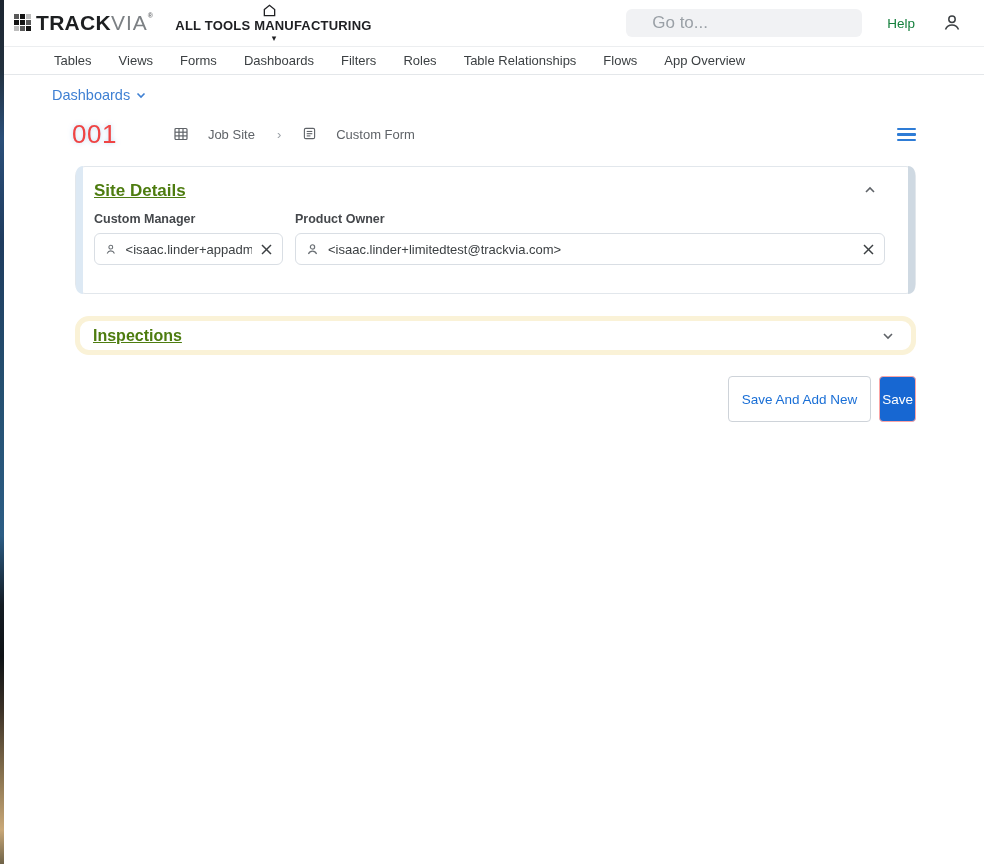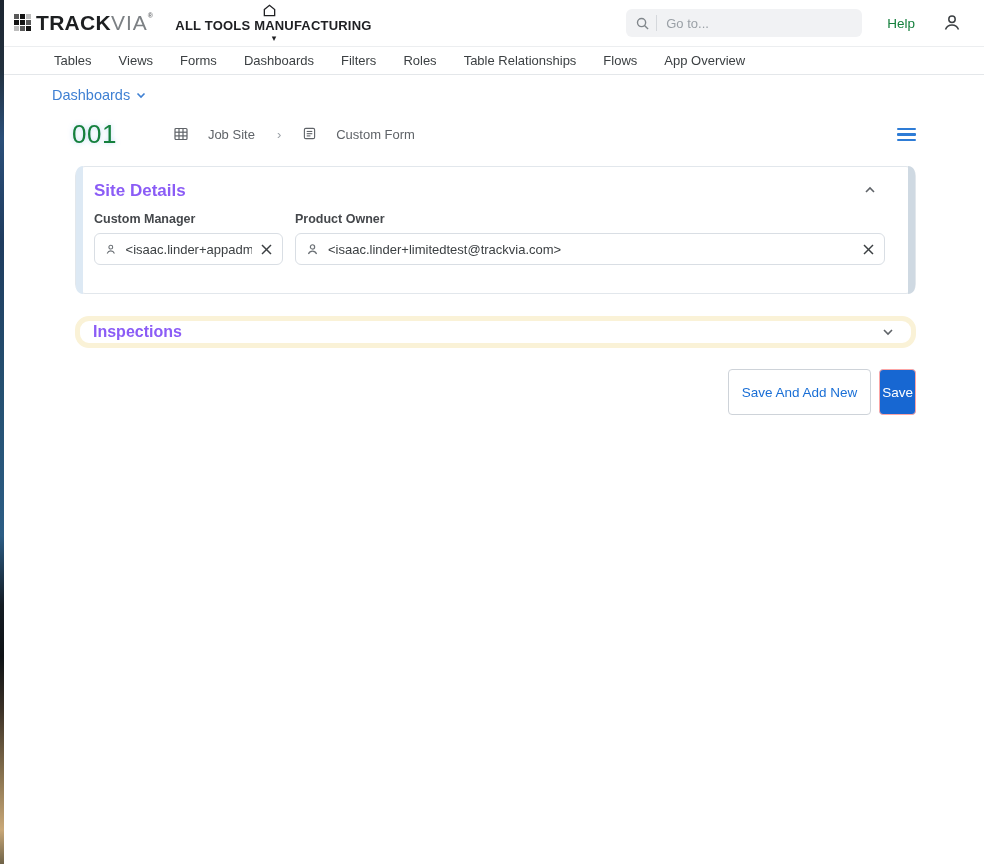--- a/index.html
+++ b/index.html
@@ -23,64 +23,64 @@
   .brand-light { font-weight:400; color:#7c8084; letter-spacing:1px; }
   .brand-reg { font-size:7px; color:#6a6d70; vertical-align:top; line-height:10px; }
   .app-switcher { display:flex; align-items:center; margin-left:15px; cursor:pointer;flex-direction:column; }
   .app-switcher .name { font-size:13px; font-weight:700; color:#202124; letter-spacing:.2px; margin-left:7px; }
   .caret { font-size:9px; color:#202124; margin-left:8px; }
   .flex1 { flex:1; }
   .searchbox { width:236px; height:28px; background:#f1f2f4; border-radius:6px;
                display:flex; align-items:center; padding:0 10px; margin-right:25px; }
   .search-divider { width:1px; height:16px; background:#d5d8dc; margin:0 9px 0 7px; }
   .searchbox input { flex:1; border:0; background:transparent; outline:none;
-                     font-family:"Liberation Sans",sans-serif; font-size:13px; color:#6d28d9; }
+                     font-family:"Liberation Sans",sans-serif; font-size:17px; color:#6d28d9; }
   .searchbox input::placeholder { color:#9aa0a6; }
   .help { font-size:13.5px; color:#15803d; margin-right:27px; cursor:pointer; }
   .usericon { cursor:pointer; display:flex; }
 
   
   .appnav { height:28px; display:flex; align-items:center; gap:27px; padding-left:50px;
             border-bottom:1px solid #e4e7ea; background:#fff; }
   .appnav .navitem { font-size:13px; color:#3c4043; cursor:pointer; white-space:nowrap; }
 
   
   .main { padding-top:11px; }
   .crumb-link { margin-left:48px; display:inline-flex; align-items:center; gap:5px;
                 color:#3f80d3; font-size:14.5px; cursor:pointer; }
   .title-row { margin:14px 68px 0 68px; display:flex; align-items:center; height:33px; }
-  .record-title { font-size:26px; color:#15803d; font-weight:400; letter-spacing:.5px;
+  .record-title { font-size:26px; color:#ef4444; font-weight:400; letter-spacing:.5px;
                   text-shadow:0 0 5px rgba(125,185,235,.55); }
   .record-crumb { margin-left:57px; display:flex; align-items:flex-start; gap:20px;
                   color:#5f6368; font-size:13px; }
   .crumb-sep { color:#9aa0a6; font-size:13px; margin:0 2px; }
   .hamburger { width:19px; display:flex; flex-direction:column; gap:3px; cursor:pointer; }
   .hamburger span { height:2.5px; background:#2e7cd6; border-radius:1px; }
 
   
   .card-site { position:relative; margin:15px 68px 0 71px; height:128px; background:#fff;
                border:1px solid #e2e7ec; border-radius:10px; padding:14px 24px 0 18px; }
   .card-site::before { content:''; position:absolute; left:0; top:-1px; bottom:-1px; width:7px;
                        background:#dde9f4; border-radius:10px 0 0 10px; }
   .card-site::after  { content:''; position:absolute; right:0; top:-1px; bottom:-1px; width:7px;
                        background:#cfd9e2; border-radius:0 10px 10px 0; }
   .card-head { display:flex; justify-content:space-between; align-items:flex-start; }
-  .card-title { font-size:17px; font-weight:700; color:#8b5cf6; }
+  .card-title { font-size:17px; font-weight:700; color:#4d7c0f;text-decoration:underline; }
   .collapse-btn { cursor:pointer; margin-right:14px; margin-top:2px; display:flex; }
   .fields-row { margin-top:11px; display:flex; gap:12px; }
   .fld-label { font-size:12.5px; font-weight:700; color:#45484c; margin-bottom:7px; }
   .fld-box { height:32px; border:1px solid #d9dee4; border-radius:6px; background:#fff;
              display:flex; align-items:center; padding:0 10px; gap:9px; font-size:13px; color:#3c4043; }
   .fld-pm { width:189px; }
   .fld-po { width:590px; }
   .fld-value { white-space:nowrap; overflow:hidden; }
   .clear-x { margin-left:auto; cursor:pointer; display:flex; flex-shrink:0; }
 
   
-  .card-inspections { margin:22px 68px 0 71px; height:32px; background:#fff;
+  .card-inspections { margin:22px 68px 0 71px; height:39px; background:#fff;
                       border:5px solid #faf2d7; border-radius:14px;
                       display:flex; align-items:center; justify-content:space-between;
                       padding:0 16px 0 13px; }
   .card-inspections .card-title { font-size:16px; }
 
   
   .actions-row { margin:21px 68px 0 0; display:flex; justify-content:flex-end; gap:8px; }
   .btn { height:46px; border-radius:4px; font-family:"Liberation Sans",sans-serif;
          font-size:13.5px; cursor:pointer; }
   .btn-secondary { background:#fff; border:1px solid #ced3d9; color:#1a6fd6; padding:0 13px; }

